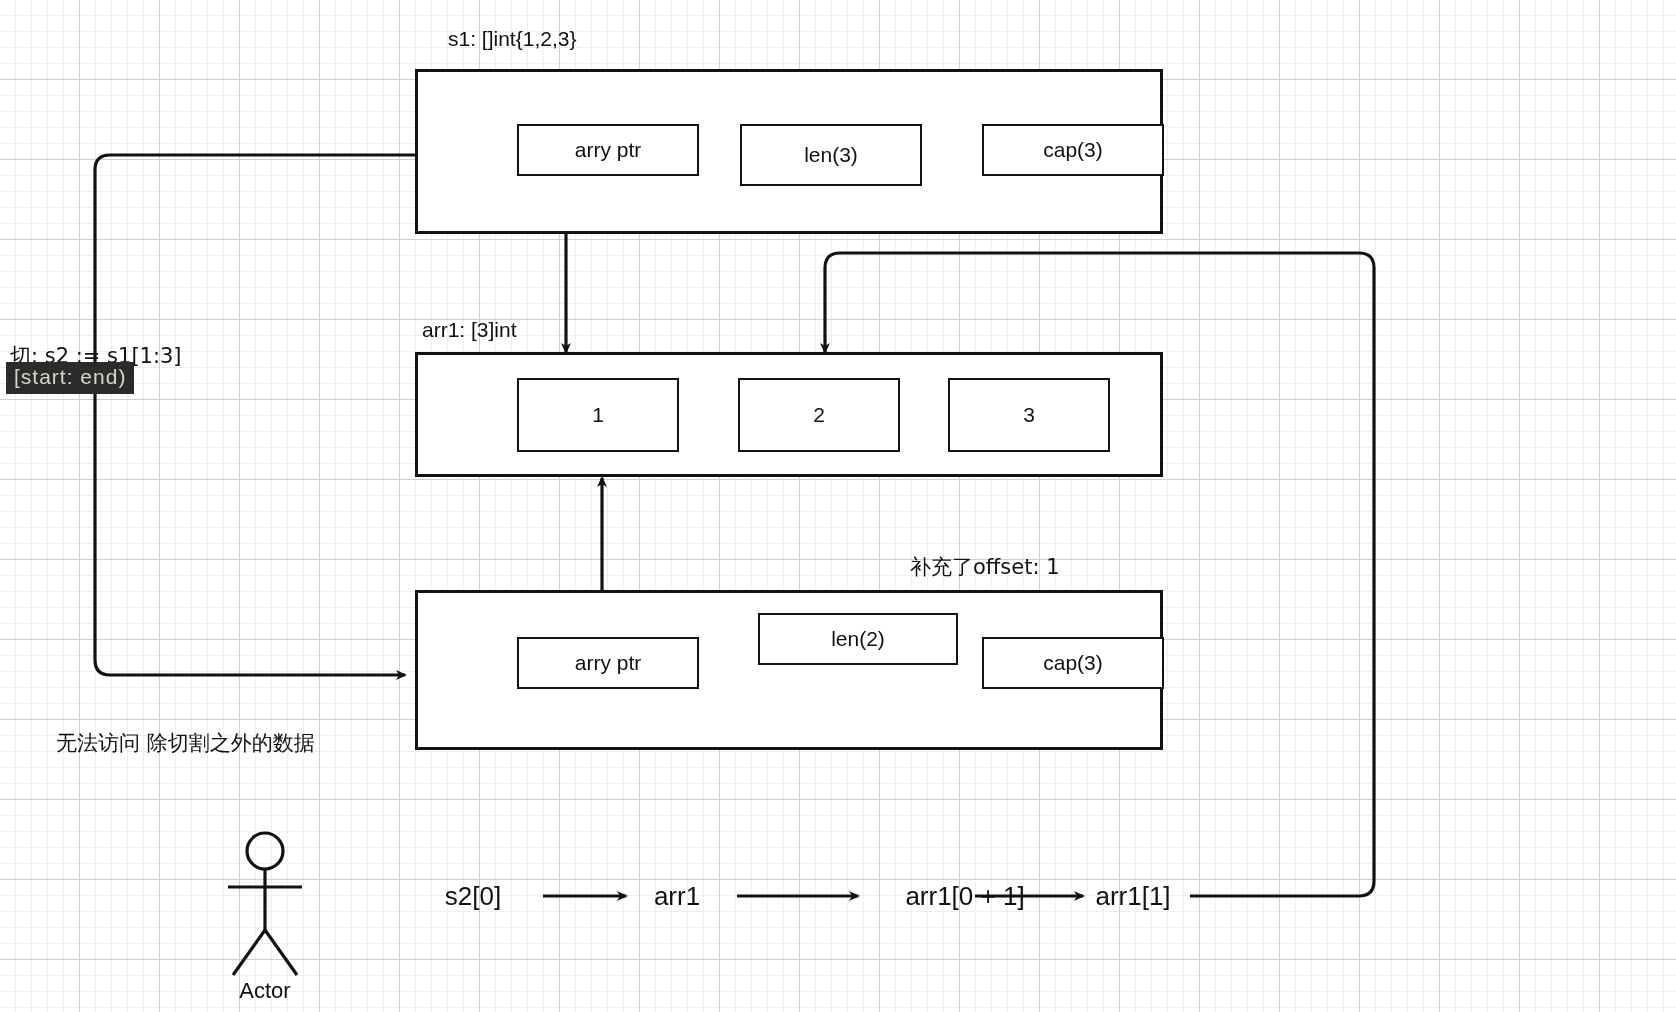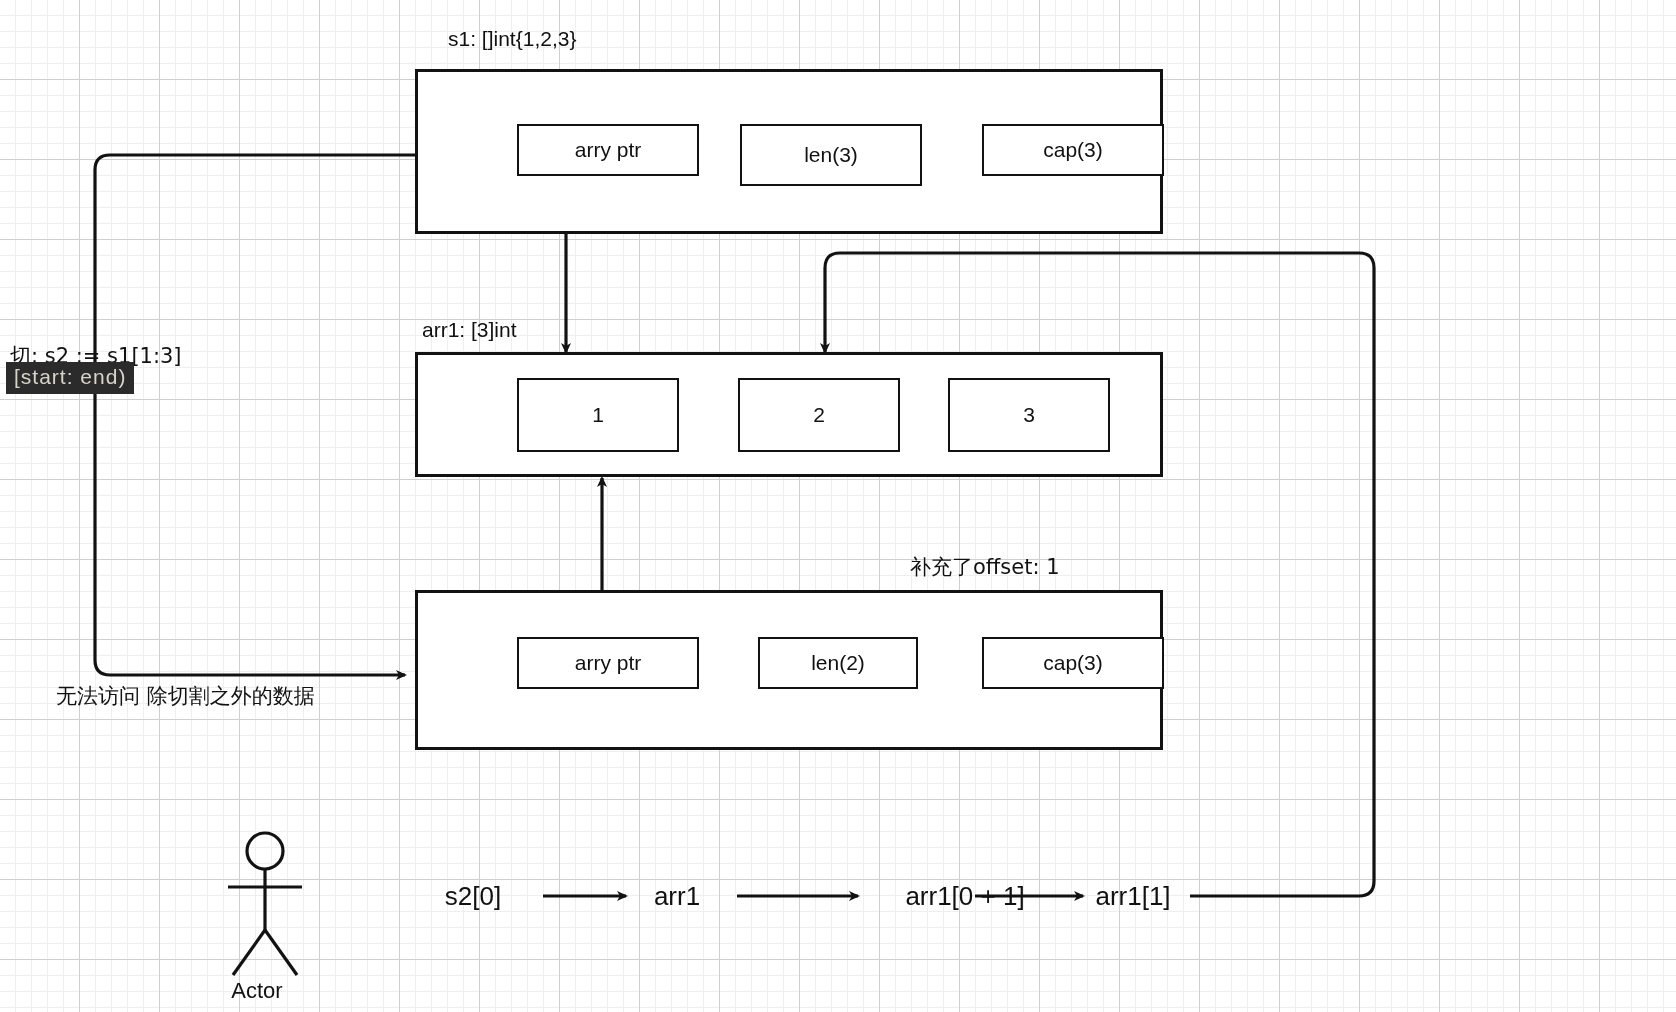--- a/index.html
+++ b/index.html
@@ -149,29 +149,29 @@
     <span>3</span>
   </div>
 
   <div class="free-label cjk" style="left:910px; top:553px;">补充了offset: 1</div>
 
   <div class="outer-box" style="left:415px; top:590px; width:748px; height:160px;"></div>
 
   <div class="cell" style="left:477px; top:637px; width:182px; height:52px;">
     <span>arry ptr</span>
   </div>
-  <div class="cell" style="left:718px; top:637px; width:160px; height:52px;">
+  <div class="cell" style="left:718px; top:613px; width:200px; height:52px;">
     <span>len(2)</span>
   </div>
   <div class="cell" style="left:942px; top:637px; width:182px; height:52px;">
     <span>cap(3)</span>
   </div>
 
-  <div class="free-label cjk" style="left:56px; top:682px;">无法访问 除切割之外的数据</div>
+  <div class="free-label cjk" style="left:56px; top:729px;">无法访问 除切割之外的数据</div>
 
   <div class="flow-label" style="left:473px; top:896px;">s2[0]</div>
   <div class="flow-label" style="left:677px; top:896px;">arr1</div>
   <div class="flow-label" style="left:920px; top:896px;margin-left:45px;">arr1[0 + 1]</div>
   <div class="flow-label" style="left:1133px; top:896px;">arr1[1]</div>
 
-  <div class="actor-caption" style="left:257px; top:978px;">Actor</div>
+  <div class="actor-caption" style="left:265px; top:978px;">Actor</div>
 
 </div>
 
 </body></html>

